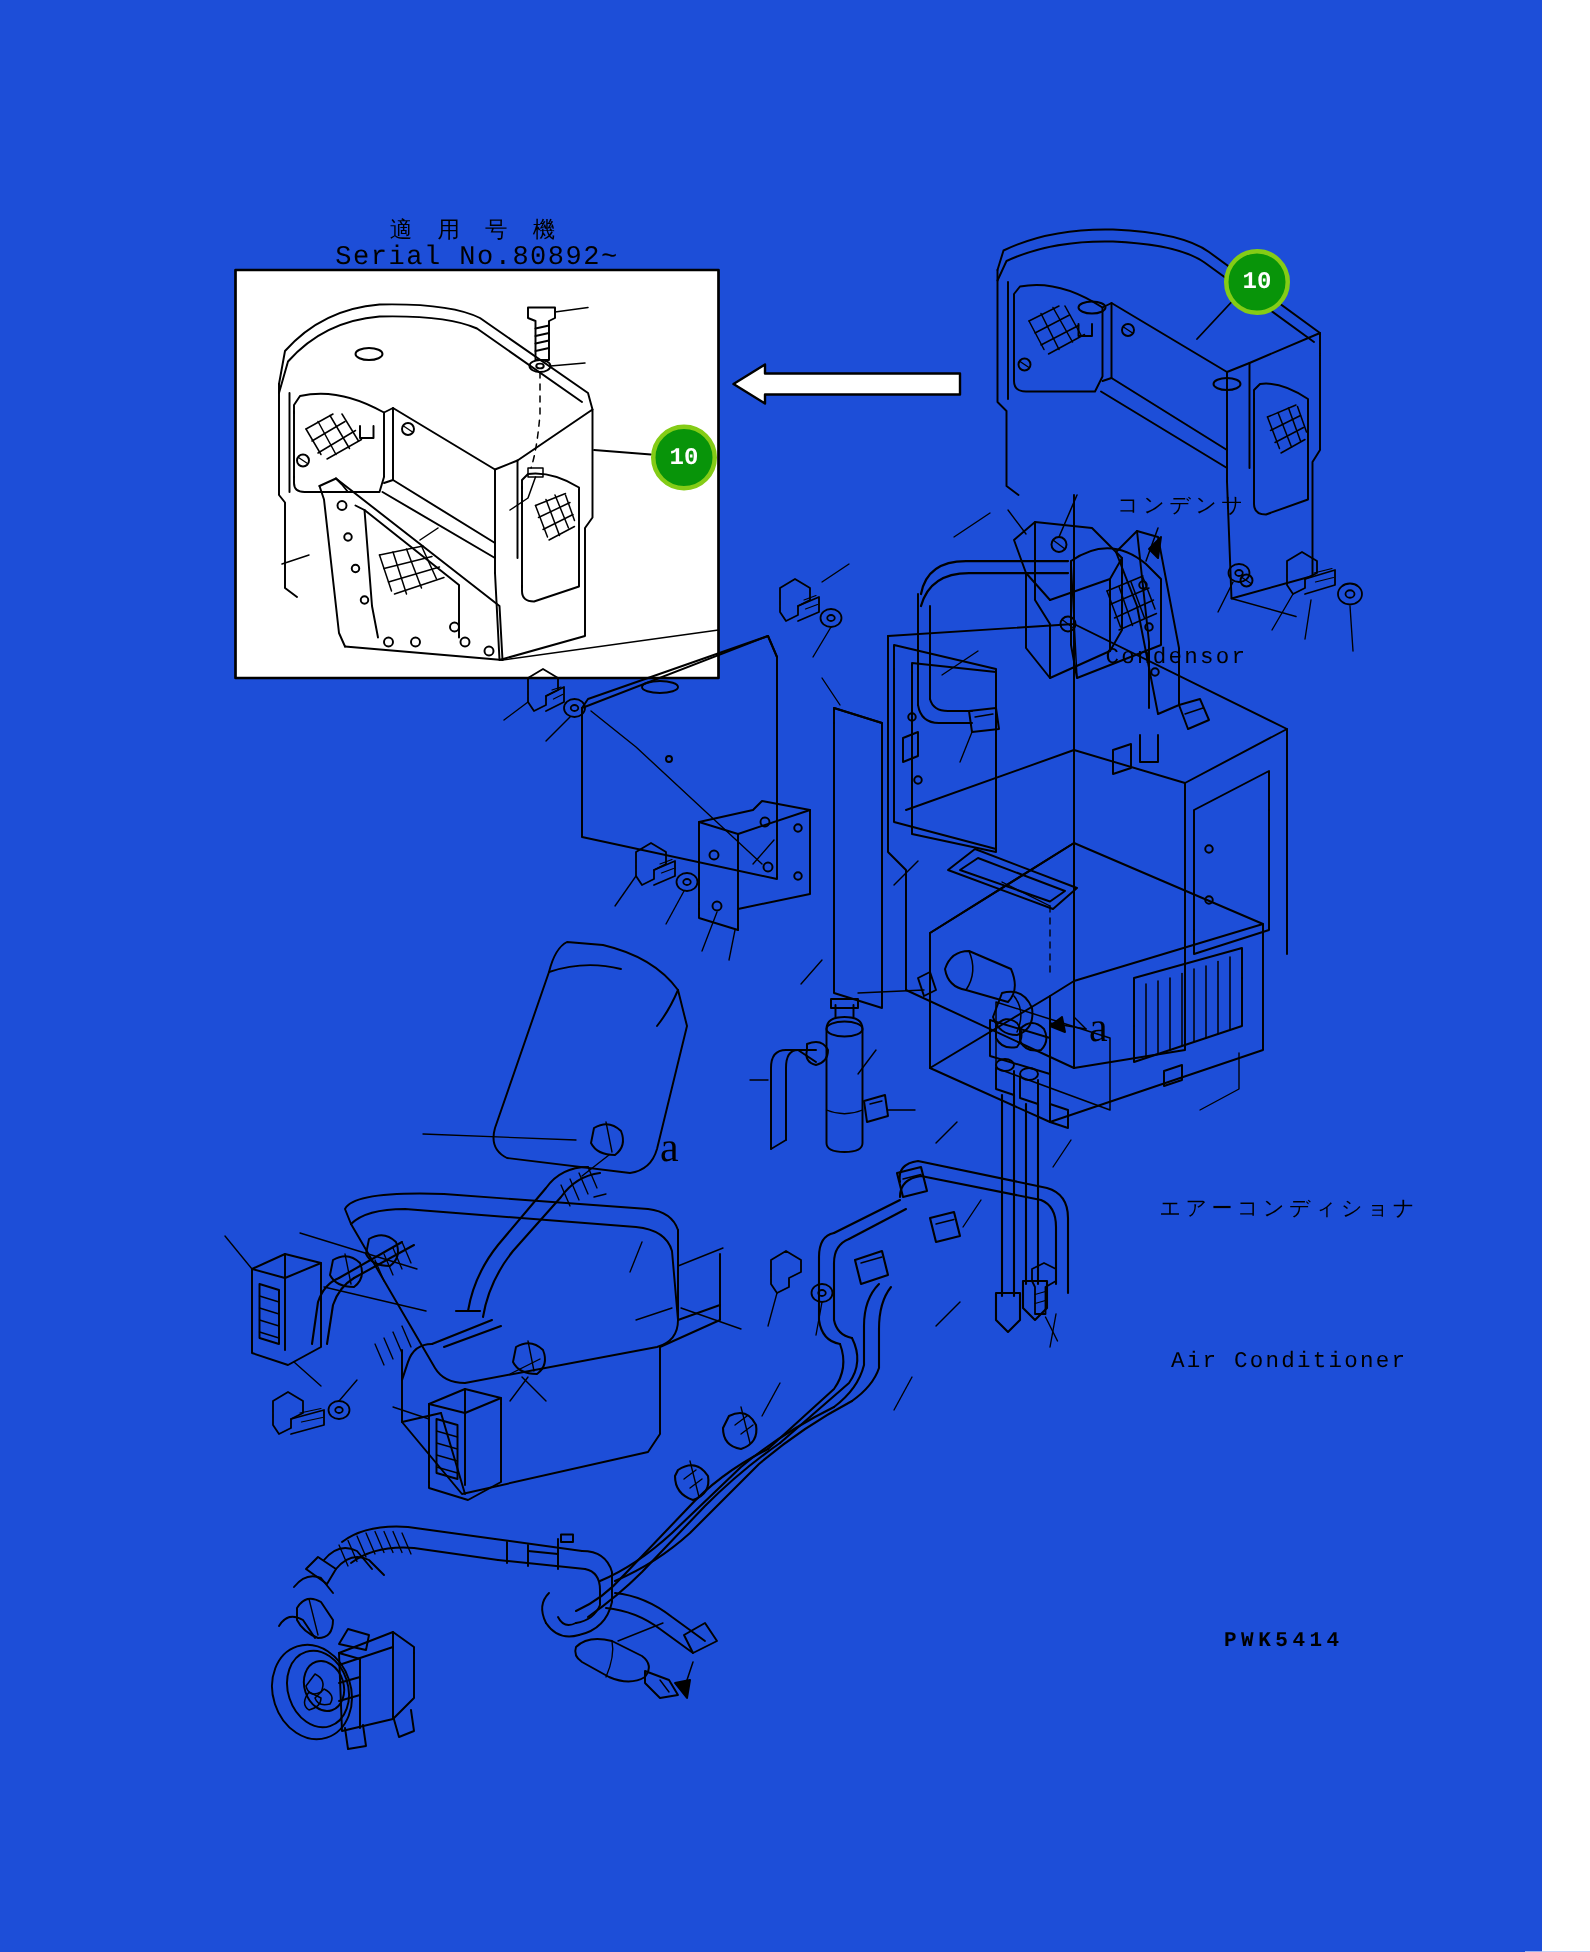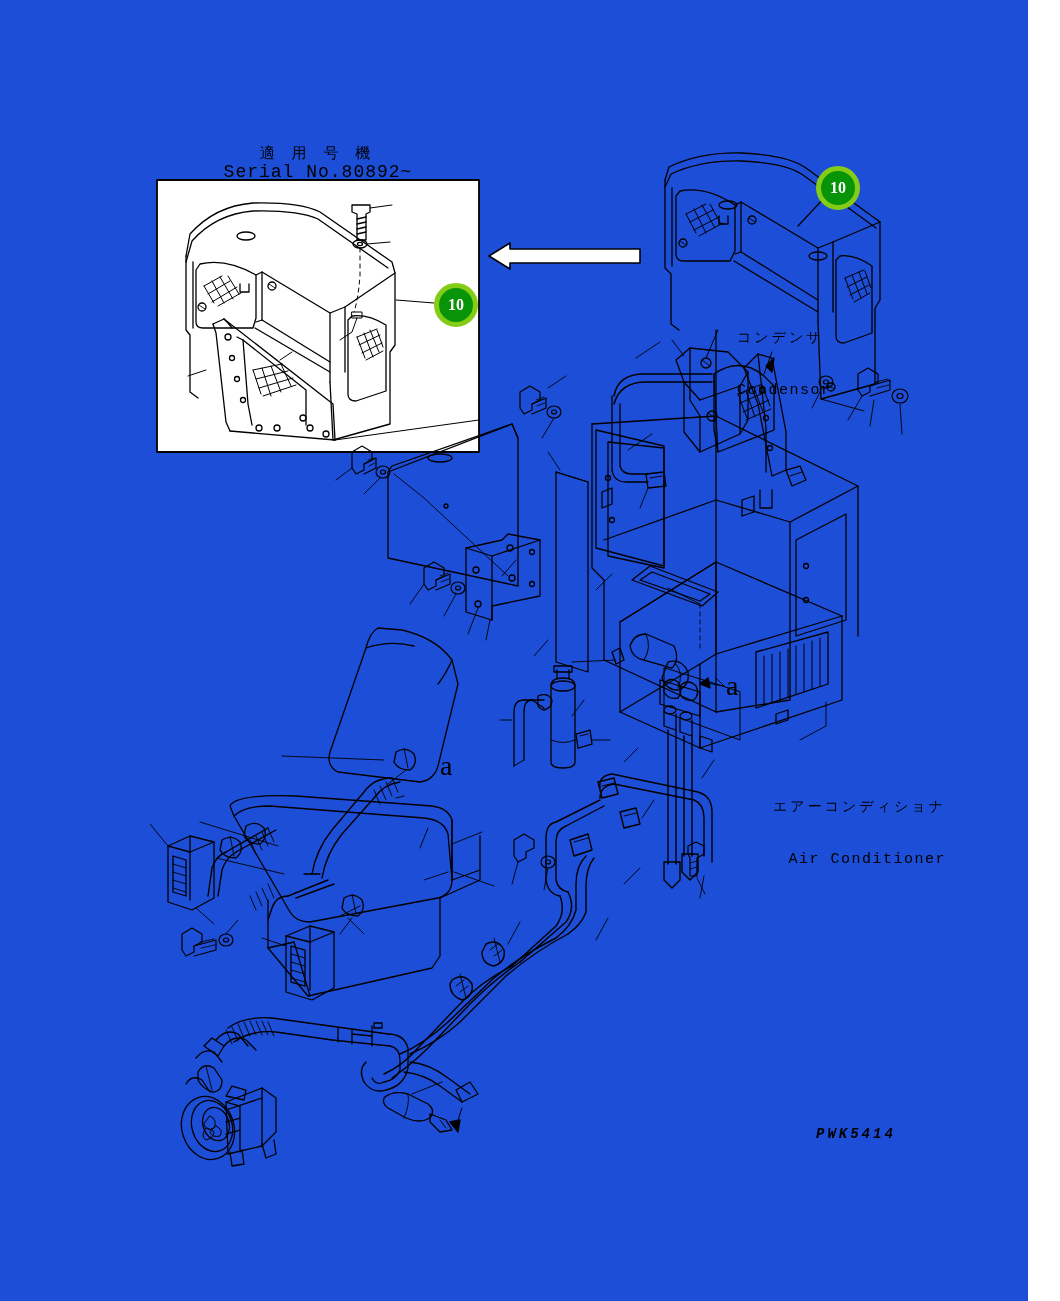--- a/index.html
+++ b/index.html
@@ -30,30 +30,31 @@
     white-space: pre;
     color: #000000;
     font-family: "Liberation Mono", monospace;
     letter-spacing: 1px;
   }
   .lbl .jp {
     display: block;
     font-family: "DejaVu Sans", sans-serif;
     font-size: 14px;
     letter-spacing: 3px;
-    text-align: left;
+    text-align: right;
     line-height: 17px;
   }
   .lbl .en {
     display: block;
     font-family: "Liberation Mono", monospace;
     font-size: 15px;
     letter-spacing: 1.5px;
-    text-align: right;
+    text-align: center;
     line-height: 18px;
+    margin-top: 48px;
   }
   .drawing-no {
     position: absolute;
     font-family: "Liberation Mono", monospace;
     font-size: 14px;
     letter-spacing: 3px;
     font-weight: bold;
     color: #000;
   }
   .inset-title {
@@ -75,24 +76,24 @@
     letter-spacing: 1px;
     line-height: 19px;
     color: #000;
   }
   .balloon {
     position: absolute;
     width: 44px;
     height: 44px;
     border-radius: 50%;
     background: #089409;
-    border: 5px solid #84cc16;
+    border: 3px solid #84cc16;
     box-sizing: border-box;
     color: #ffffff;
-    font-family: Liberation Serif, serif;
+    font-family: Liberation Mono, monospace;
     font-size: 16px;
     font-weight: bold;
     display: flex;
     align-items: center;
     justify-content: center;
     line-height: 1;
   }
   .secmark {
     position: absolute;
     font-family: "Liberation Serif", serif;
@@ -796,15 +797,15 @@
     <span class="jp">エアーコンディショナ</span>
     <span class="en">Air Conditioner</span>
   </div>
 
 
 
   <div class="secmark" style="left:726px; top:672px;"><span>a</span></div>
 
   <div class="secmark" style="left:440px; top:752px;"><span>a</span></div>
 
-  <div class="drawing-no" style="left:816px; top:1126px;font-style:italic;">PWK5414</div>
+  <div class="drawing-no" style="left:816px; top:1086px;">PWK5414</div>
 
 </div>
 
 </body></html>

